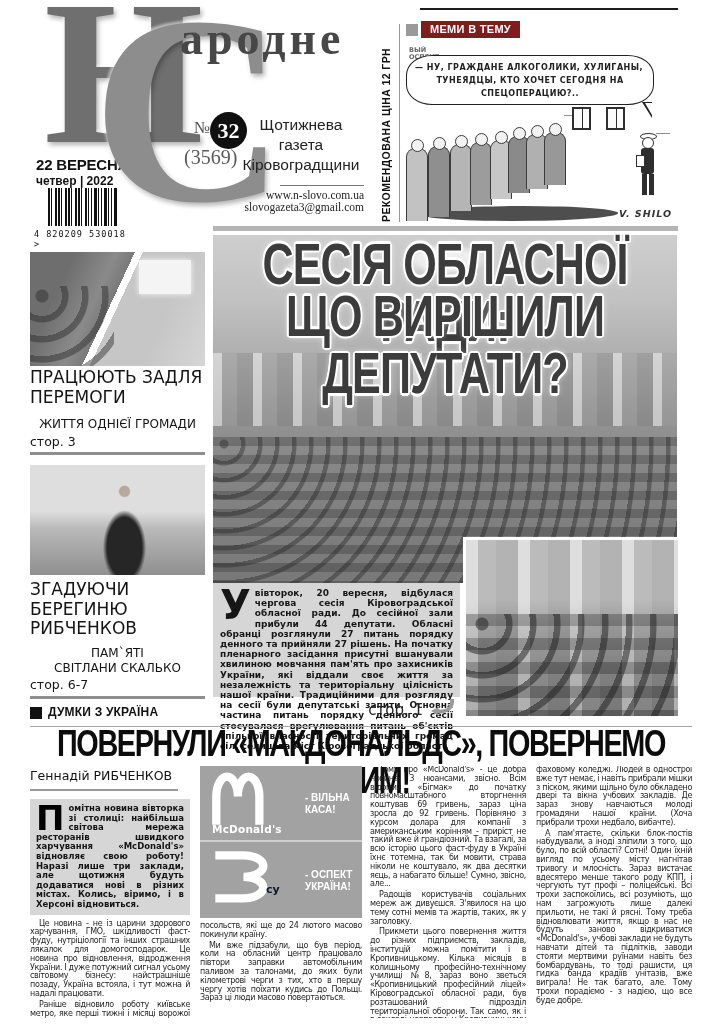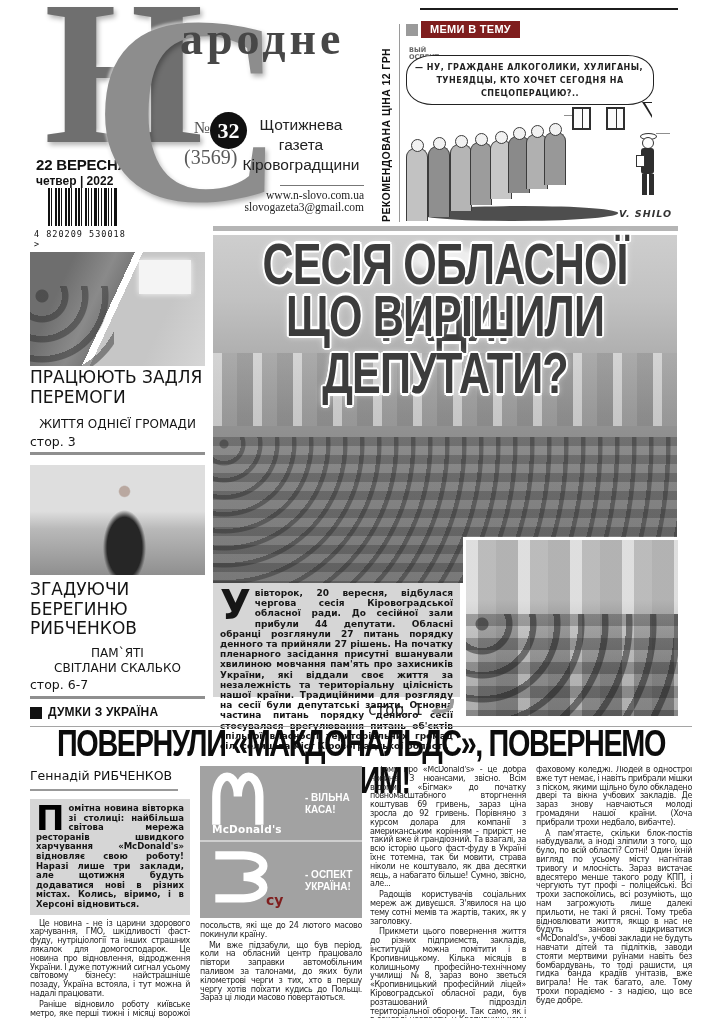--- a/index.html
+++ b/index.html
@@ -134,21 +134,21 @@
   .col p.body{margin:0 0 2px;font-size:8px;line-height:8.8px;letter-spacing:-0.35px;text-align:justify;
       color:#1f1f1f;text-indent:9px;}
   .col p.noindent{text-indent:0;}
   .meme-img{width:162px;height:152px;background:#a2a2a2;position:relative;margin-bottom:4px;}
   .meme-panel{position:absolute;left:0;right:0;height:73px;}
   .panel1{top:0;} .panel2{top:77px;}
   .meme-gap{position:absolute;top:74px;left:0;right:0;height:2px;background:#cfcfcf;}
   .arches{position:absolute;left:8px;top:4px;}
   .arches-rot{position:absolute;left:10px;top:2px;transform:rotate(90deg);}
   .brand{position:absolute;left:12px;bottom:4px;color:#fff;font-weight:bold;font-size:10.5px;letter-spacing:.2px;}
-  .zsu-suffix{position:absolute;left:66px;bottom:8px;color:#7f1d1d;font-weight:bold;font-size:14px;}
+  .zsu-suffix{position:absolute;left:66px;bottom:20px;color:#0f172a;font-weight:bold;font-size:11px;}
   .meme-cap{position:absolute;right:5px;top:26px;color:#fff;font-weight:bold;font-size:10px;line-height:12px;
       text-align:left;width:52px;font-family:"Liberation Sans",sans-serif;}
 </style>
 </head>
 <body>
 
 <div class="page">
 
   <div class="logo-letter logo-n">Н</div>
   <div class="logo-letter logo-s">С</div>

